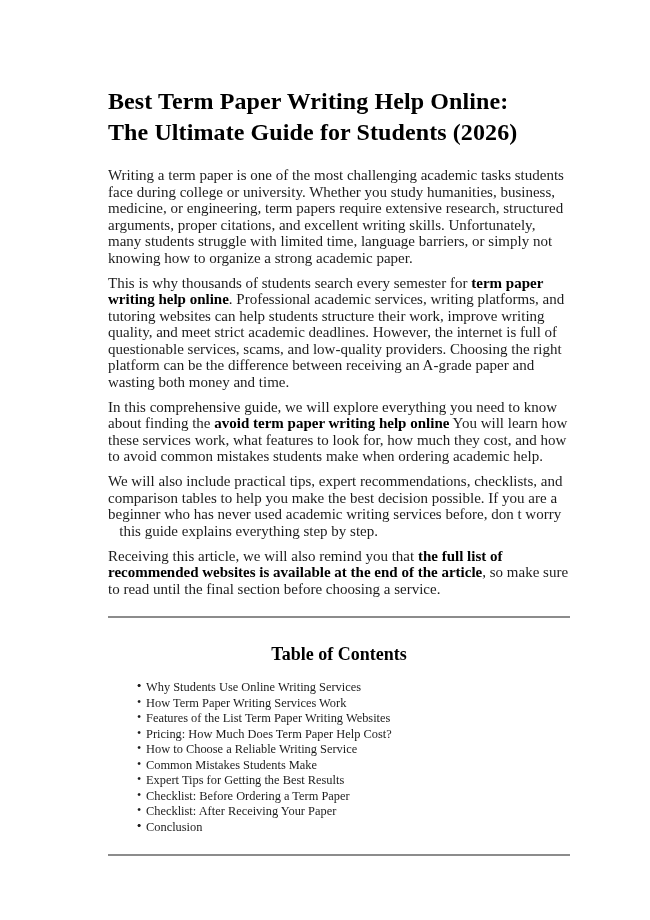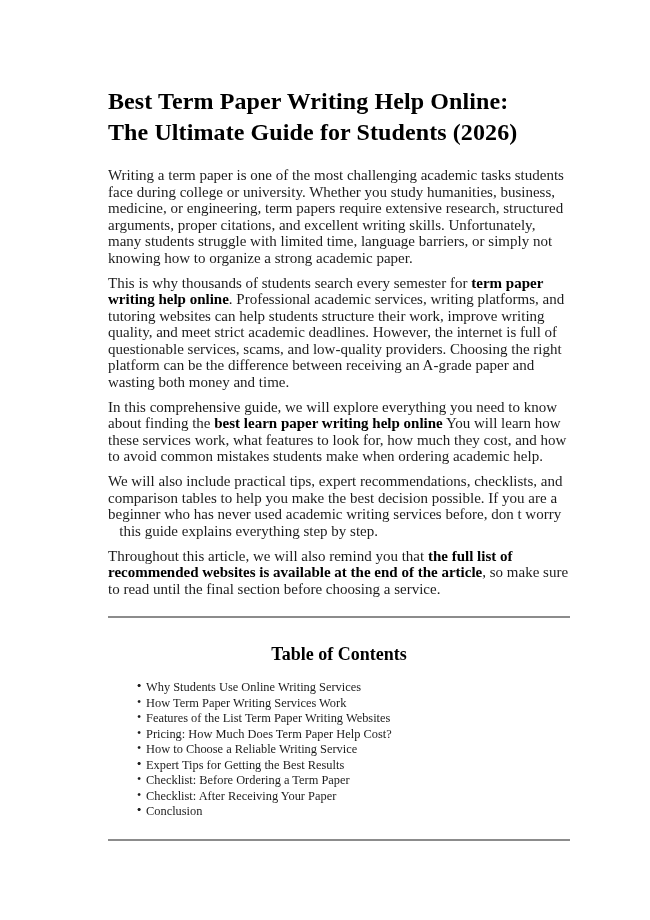--- a/index.html
+++ b/index.html
@@ -78,37 +78,37 @@
 <div class="page">
 
   <h1 class="doc-title">
     <span class="title-line">Best Term Paper Writing Help Online:</span>
     <span class="title-line">The Ultimate Guide for Students (2026)</span>
   </h1>
 
   <div>
       <p class="para"><span>Writing a term paper is one of the most challenging academic tasks students face during college or university. Whether you study humanities, business, medicine, or engineering, term papers require extensive research, structured arguments, proper citations, and excellent writing skills. Unfortunately, many students struggle with limited time, language barriers, or simply not knowing how to organize a strong academic paper.</span></p>
       <p class="para"><span>This is why thousands of students search every semester for </span><strong>term paper writing help online</strong><span>. Professional academic services, writing platforms, and tutoring websites can help students structure their work, improve writing quality, and meet strict academic deadlines. However, the internet is full of questionable services, scams, and low-quality providers. Choosing the right platform can be the difference between receiving an A-grade paper and wasting both money and time.</span></p>
-      <p class="para"><span>In this comprehensive guide, we will explore everything you need to know about finding the </span><strong>best learn paper writing help online</strong><span> You will learn how these services work, what features to look for, how much they cost, and how to avoid common mistakes students make when ordering academic help.</span></p>
+      <p class="para"><span>In this comprehensive guide, we will explore everything you need to know about finding the </span><strong>avoid term paper writing help online</strong><span> You will learn how these services work, what features to look for, how much they cost, and how to avoid common mistakes students make when ordering academic help.</span></p>
       <p class="para"><span>We will also include practical tips, expert recommendations, checklists, and comparison tables to help you make the best decision possible. If you are a beginner who has never used academic writing services before, don t worry &nbsp; &nbsp; &nbsp;this guide explains everything step by step.</span></p>
-      <p class="para"><span>Throughout this article, we will also remind you that </span><strong>the full list of recommended websites is available at the end of the article</strong><span>, so make sure to read until the final section before choosing a service.</span></p>
+      <p class="para"><span>Receiving this article, we will also remind you that </span><strong>the full list of recommended websites is available at the end of the article</strong><span>, so make sure to read until the final section before choosing a service.</span></p>
     </div>
 
   <div class="divider"></div>
 
   <h2 class="toc-heading">Table of Contents</h2>
 
   <ul class="toc-list">
       <li><span class="bullet">•</span></li>
       <li><span class="bullet">•</span><span>Why Students Use Online Writing Services</span></li>
       <li><span class="bullet">•</span><span>How Term Paper Writing Services Work</span></li>
       <li><span class="bullet">•</span><span>Features of the List Term Paper Writing Websites</span></li>
       <li><span class="bullet">•</span><span>Pricing: How Much Does Term Paper Help Cost?</span></li>
       <li><span class="bullet">•</span><span>How to Choose a Reliable Writing Service</span></li>
-      <li><span class="bullet">•</span></li>
+      <li><span class="bullet">•</span><span>Common Mistakes Students Make</span></li>
       <li><span class="bullet">•</span><span>Expert Tips for Getting the Best Results</span></li>
       <li><span class="bullet">•</span><span>Checklist: Before Ordering a Term Paper</span></li>
       <li><span class="bullet">•</span><span>Checklist: After Receiving Your Paper</span></li>
       <li><span class="bullet">•</span></li>
       <li><span class="bullet">•</span><span>Conclusion</span></li>
     </ul>
 
   <div class="divider"></div>
 
 </div>

